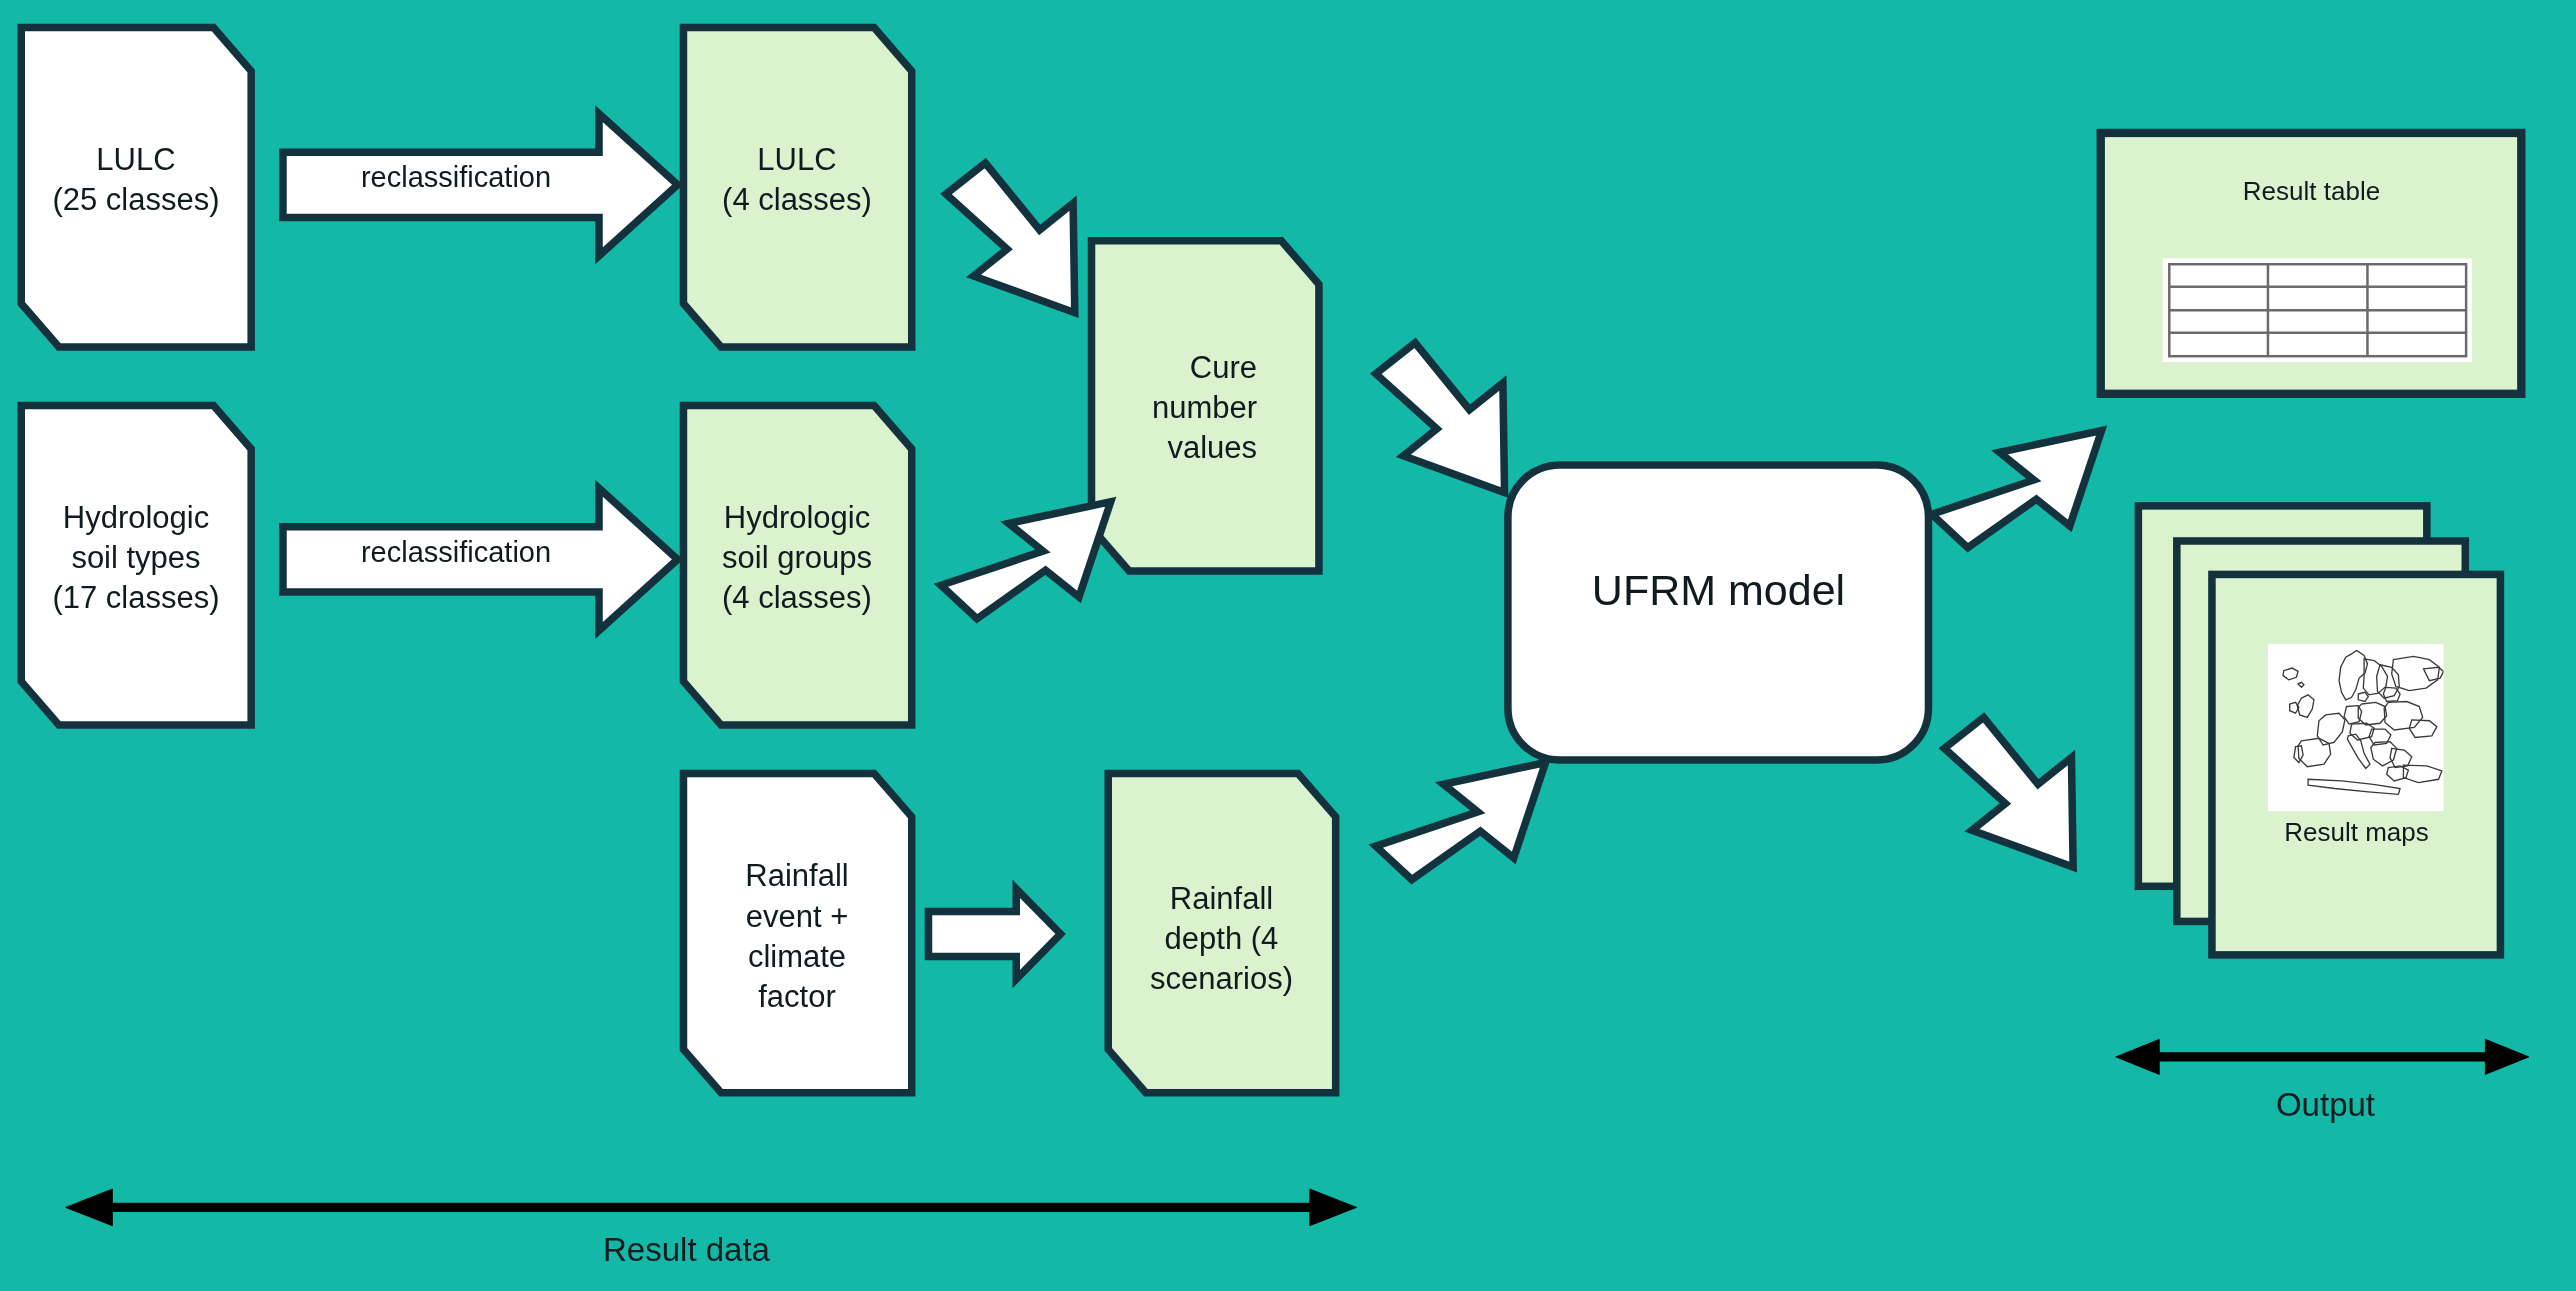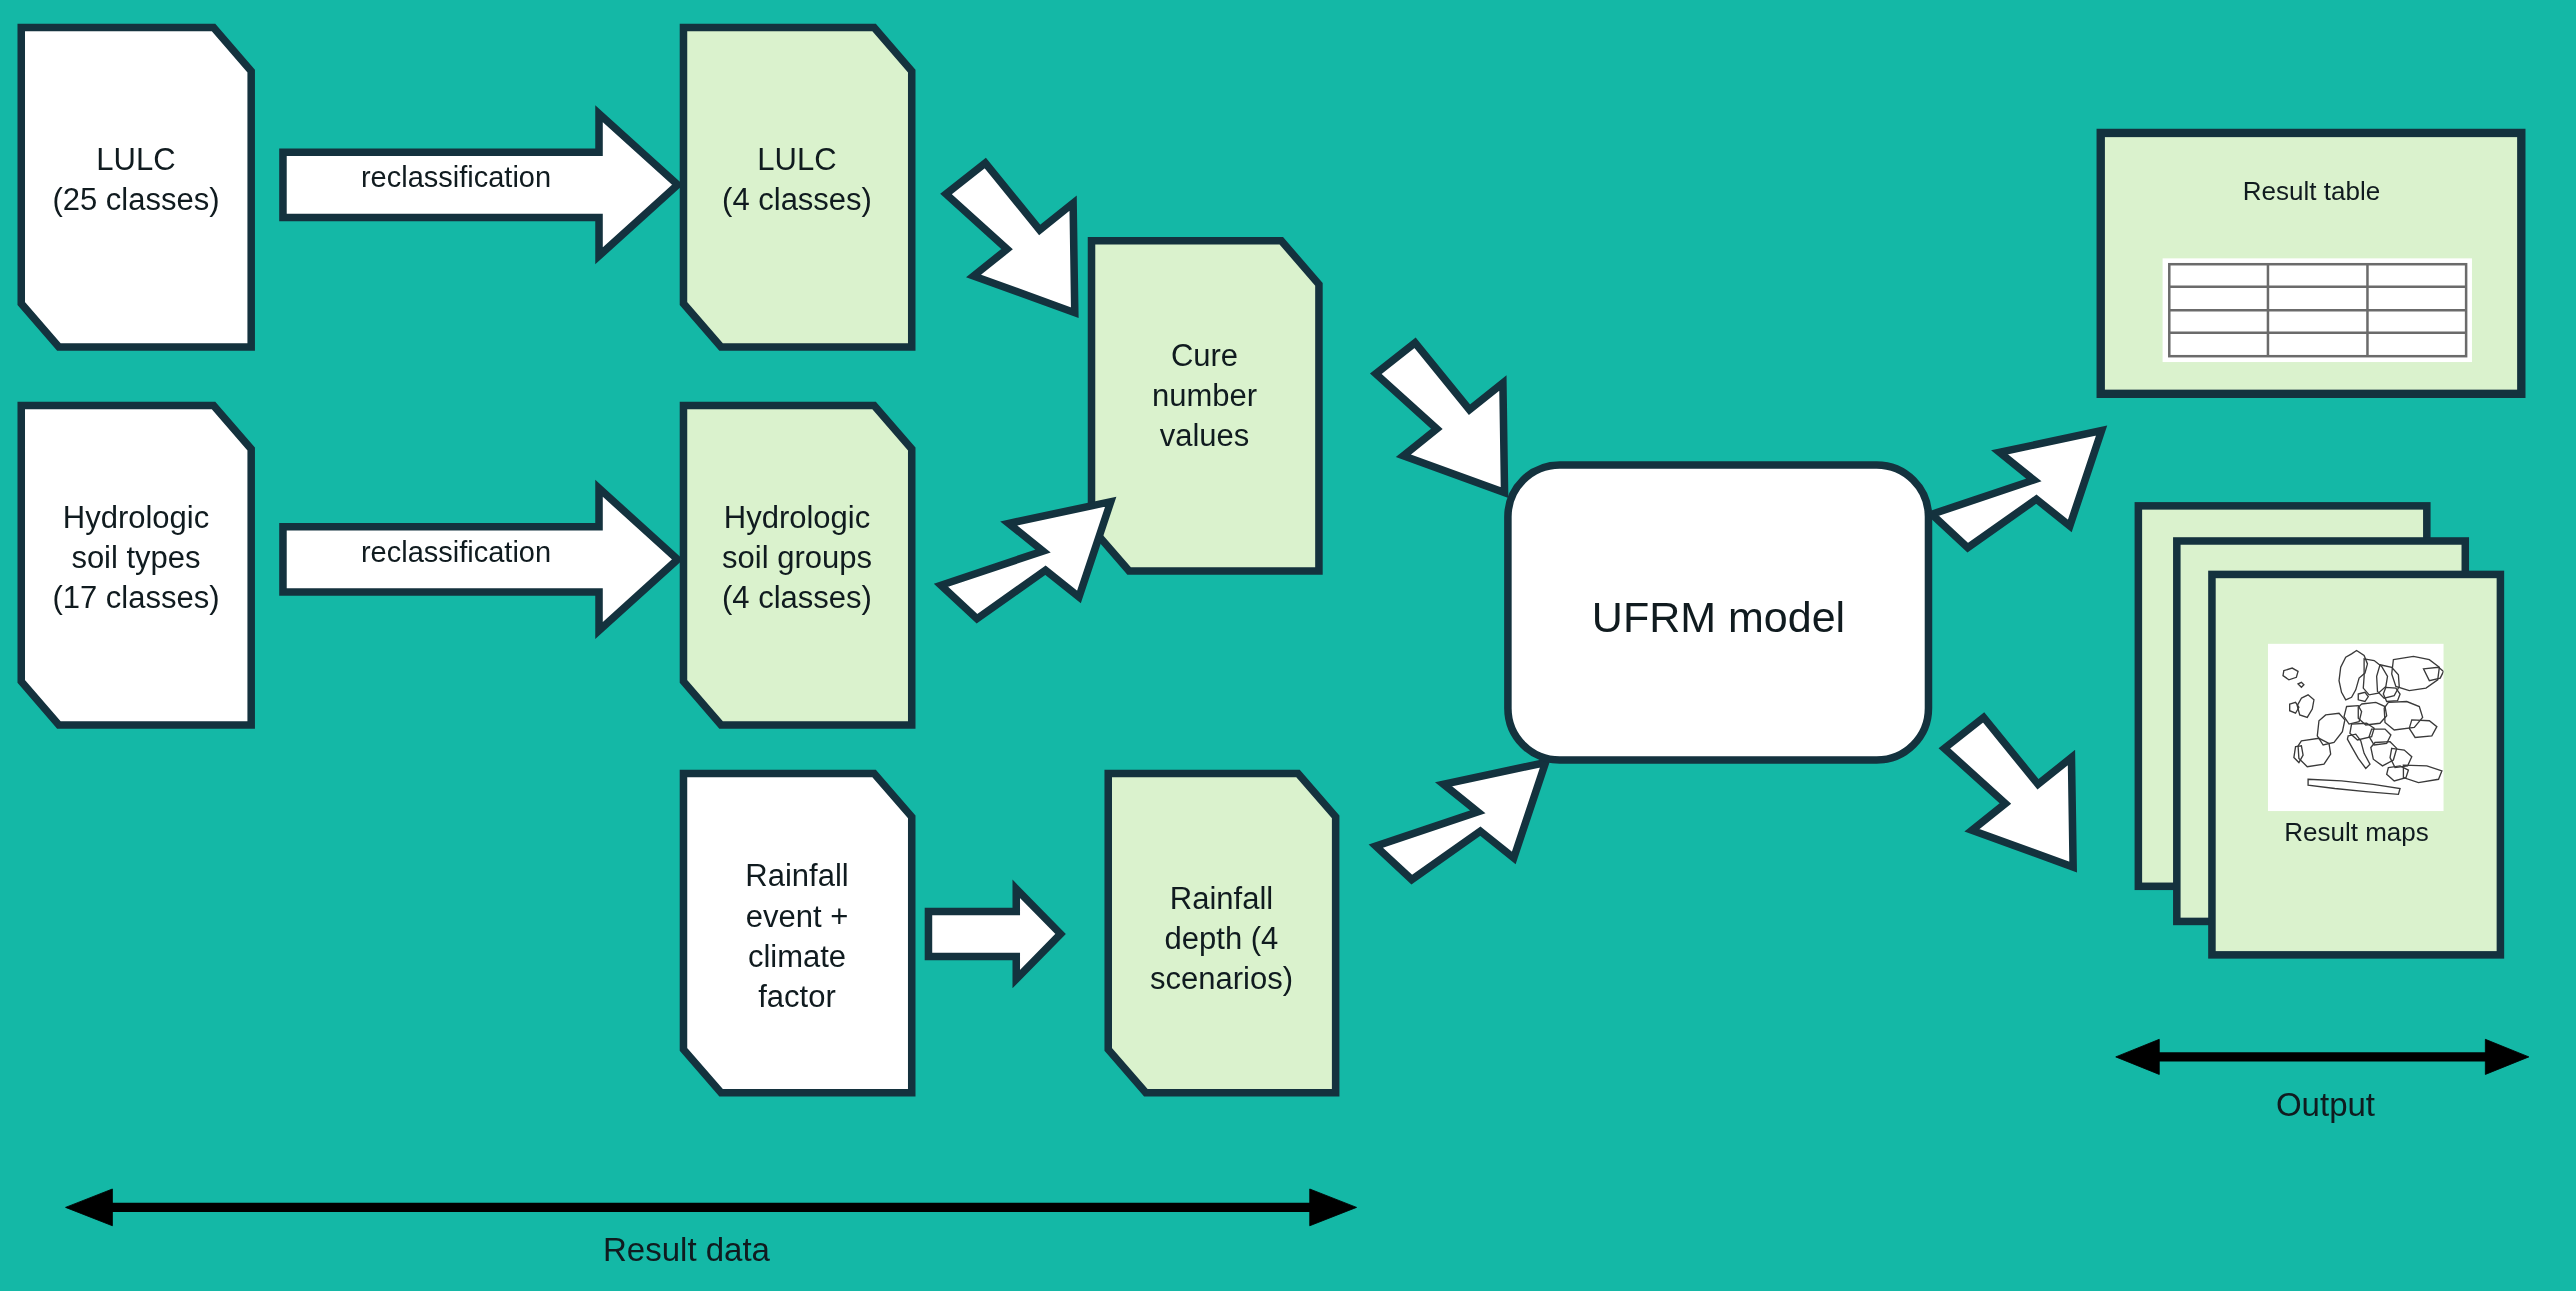--- a/index.html
+++ b/index.html
@@ -168,21 +168,21 @@
   </svg>
 
   <div class="lbl lbl-node" style="left:21px; top:92px; width:230px; height:176px;">LULC
 (25 classes)</div>
 
   <div class="lbl lbl-arrowtxt" style="left:297px; top:159px; width:318px; height:37px;">reclassification</div>
 
   <div class="lbl lbl-node" style="left:683px; top:92px; width:228px; height:176px;">LULC
 (4 classes)</div>
 
-  <div class="lbl lbl-node" style="left:1091px; top:304px; width:227px; height:184px;">Cure
+  <div class="lbl lbl-node" style="left:1091px; top:316px; width:227px; height:184px;text-align:right;">Cure
 number
 values</div>
 
   <div class="lbl lbl-node" style="left:21px; top:468px; width:230px; height:180px;">Hydrologic
 soil types
 (17 classes)</div>
 
   <div class="lbl lbl-arrowtxt" style="left:297px; top:534px; width:318px; height:37px;">reclassification</div>
 
   <div class="lbl lbl-node" style="left:683px; top:468px; width:228px; height:180px;">Hydrologic
@@ -191,21 +191,21 @@
 
   <div class="lbl lbl-node" style="left:683px; top:820px; width:228px; height:234px;">Rainfall
 event +
 climate
 factor</div>
 
   <div class="lbl lbl-node" style="left:1108px; top:849px; width:227px; height:180px;">Rainfall
 depth (4
 scenarios)</div>
 
-  <div class="lbl lbl-model" style="left:1508px; top:470px; width:421px; height:295px;">UFRM model</div>
+  <div class="lbl lbl-model" style="left:1508px; top:443px; width:421px; height:295px;">UFRM model</div>
 
   <div class="lbl lbl-result" style="left:2101px; top:171px; width:421px; height:42px;">Result table</div>
 
   <div class="lbl lbl-result" style="left:2212px; top:812px; width:289px; height:42px;">Result maps</div>
 
   <div class="lbl lbl-axis" style="left:519px; top:1229px; width:335px; height:42px;">Result data</div>
 
   <div class="lbl lbl-axis" style="left:2158px; top:1084px; width:335px; height:42px;">Output</div>
 
 </div>

